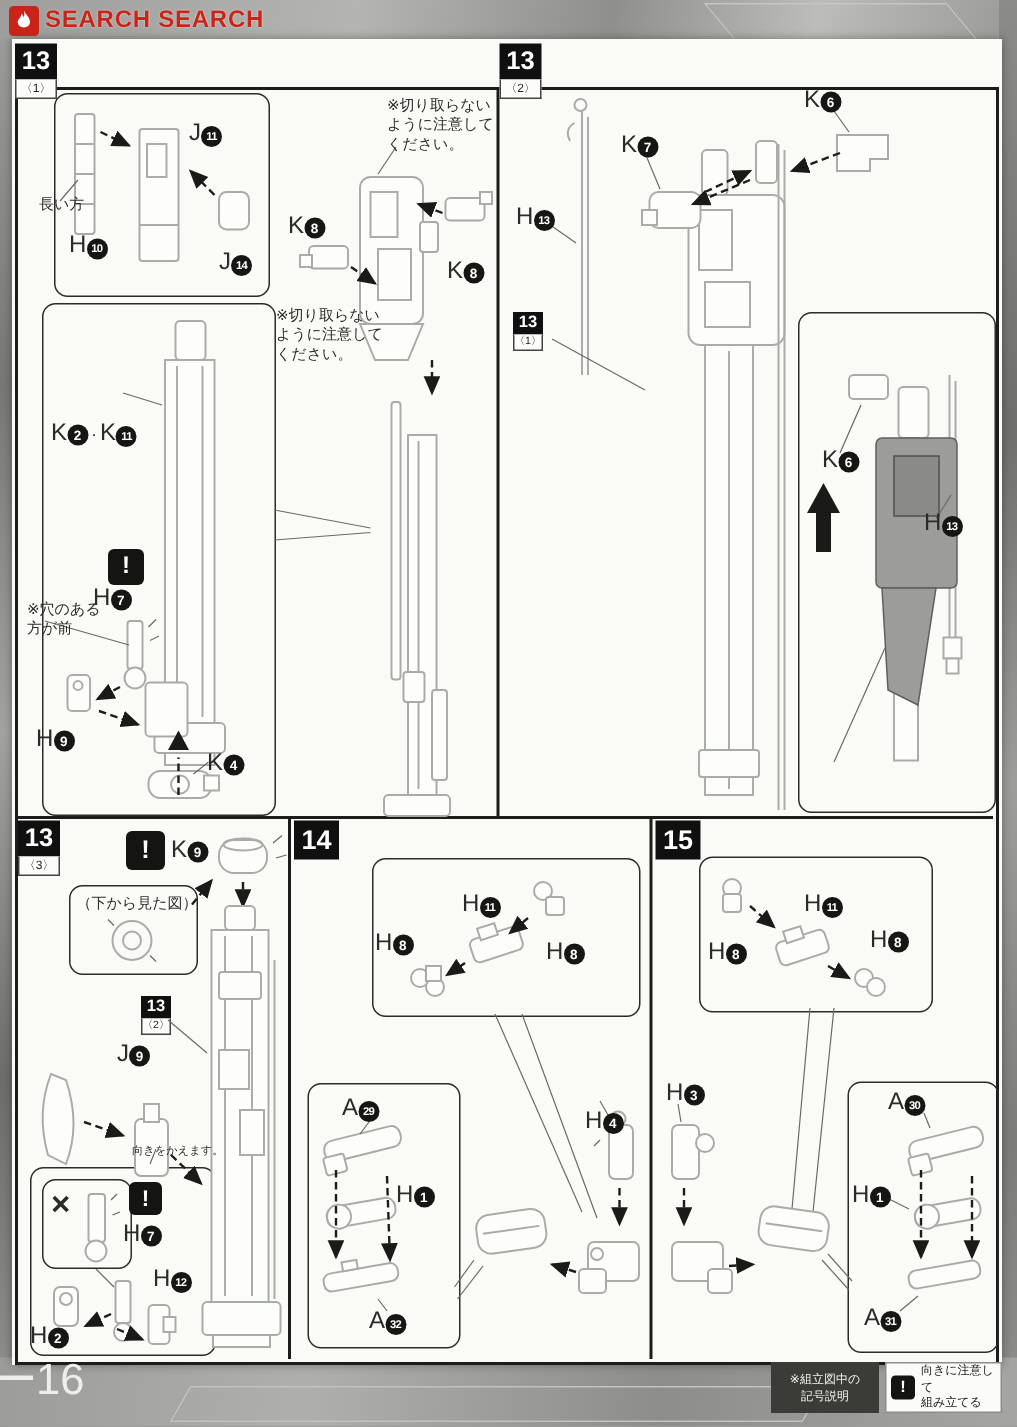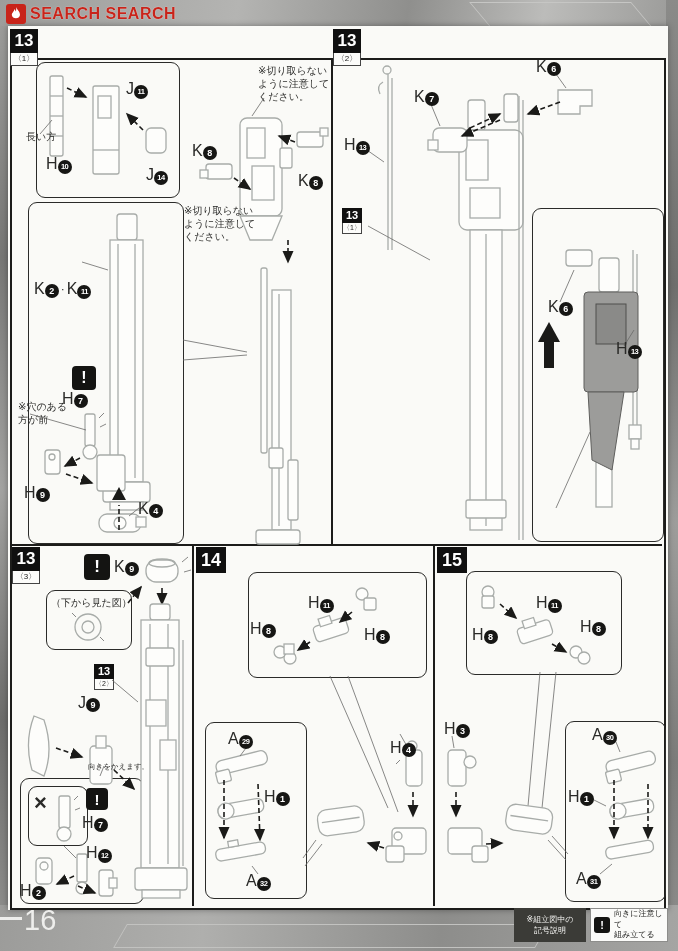--- a/index.html
+++ b/index.html
@@ -447,21 +447,21 @@
     </span>
   <span class="part" style="left:114px;top:558px;">
       <span><span class="pl">K</span><span class="pc">9</span></span>
     </span>
   <span class="part" style="left:34px;top:694px;margin-left:44px;">
       <span><span class="pl">J</span><span class="pc">9</span></span>
     </span>
   <span class="part" style="left:82px;top:814px;">
       <span><span class="pl">H</span><span class="pc">7</span></span>
     </span>
-  <span class="part" style="left:86px;top:844px;text-align:center;">
+  <span class="part" style="left:102px;top:844px;text-align:center;">
       <span><span class="pl">H</span><span class="pc pc2">12</span></span>
     </span>
   <span class="part" style="left:20px;top:882px;">
       <span><span class="pl">H</span><span class="pc">2</span></span>
     </span>
   <span class="part" style="left:250px;top:620px;">
       <span><span class="pl">H</span><span class="pc">8</span></span>
     </span>
   <span class="part" style="left:308px;top:594px;">
       <span><span class="pl">H</span><span class="pc pc2">11</span></span>

